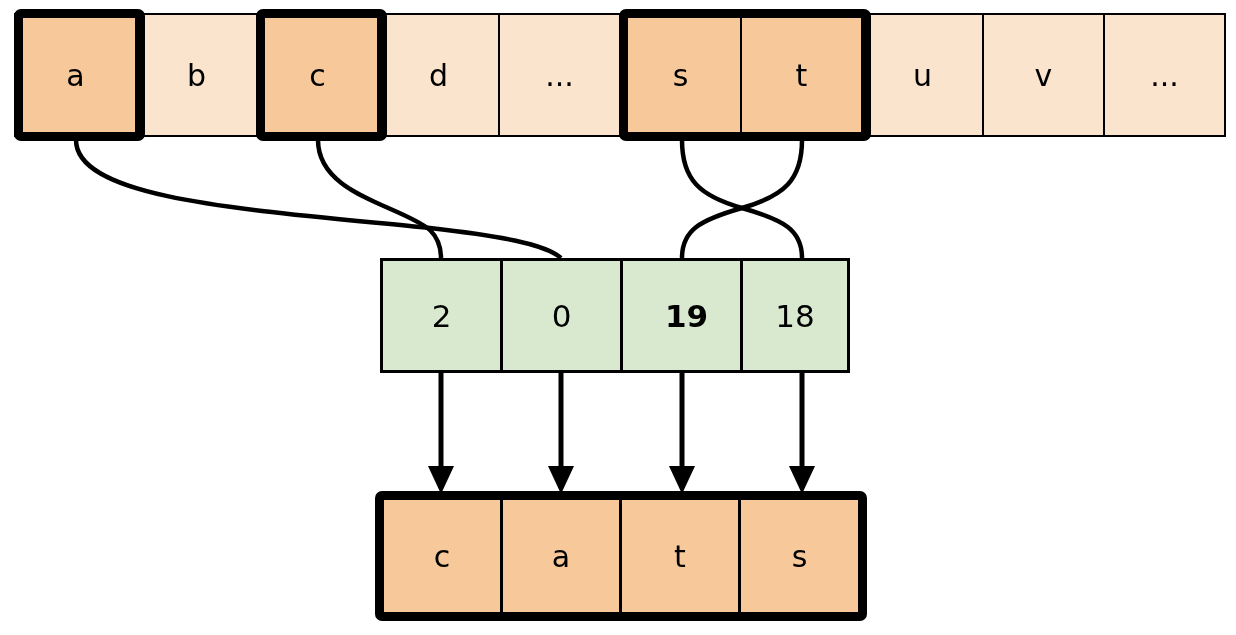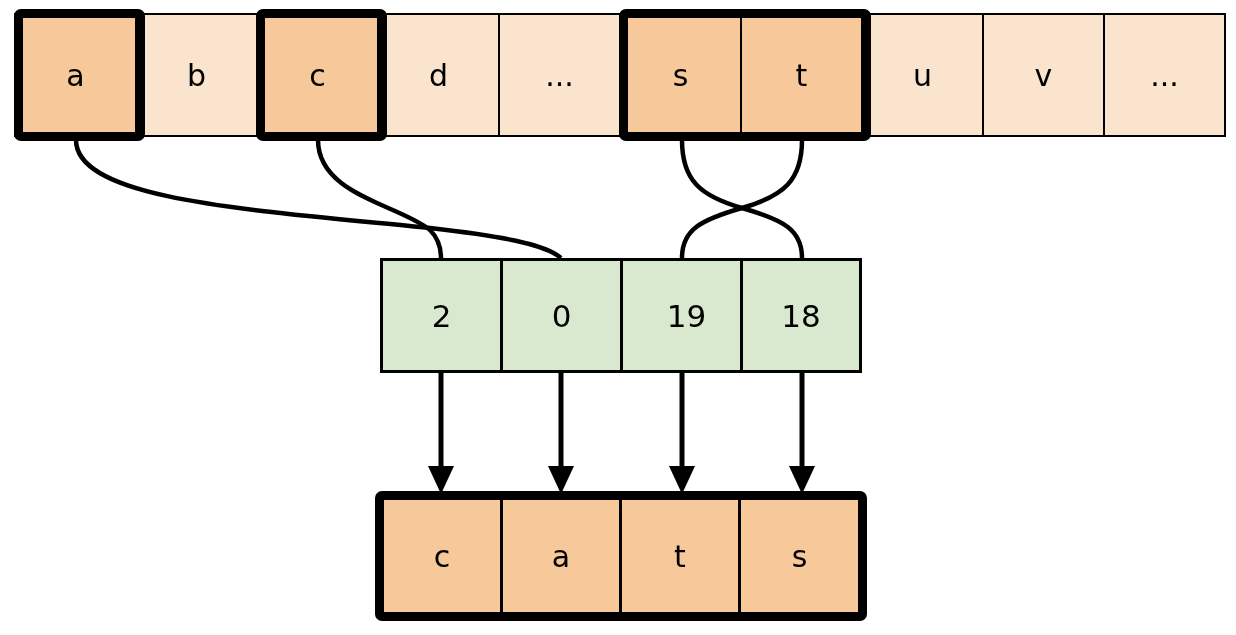--- a/index.html
+++ b/index.html
@@ -183,24 +183,24 @@
     <path class="conn-path" d="M 802,140 C 802,180 784,196 742,208 C 700,220 682,230 682,258"></path>
   </svg>
 
   <div id="index-row">
     <div class="idx-cell" style="left:0px;width:123px;">
       <span>2</span>
     </div>
     <div class="idx-cell" style="left:120px;width:123px;">
       <span>0</span>
     </div>
-    <div class="idx-cell" style="left:240px;width:133px;">
+    <div class="idx-cell" style="left:240px;width:133px;font-weight:bold;">
       <span>19</span>
     </div>
-    <div class="idx-cell" style="left:360px;width:122px;align-items:center;">
+    <div class="idx-cell" style="left:360px;width:110px;align-items:center;">
       <span>18</span>
     </div>
   </div>
 
   <svg class="conn-svg" viewBox="0 0 1236 635" preserveAspectRatio="none">
     <g>
       <line class="arrow-line" x1="441" y1="373" x2="441" y2="478"></line>
       <polygon class="arrow-head" points="441,494 428,466 454,466"></polygon>
     </g>
     <g>

